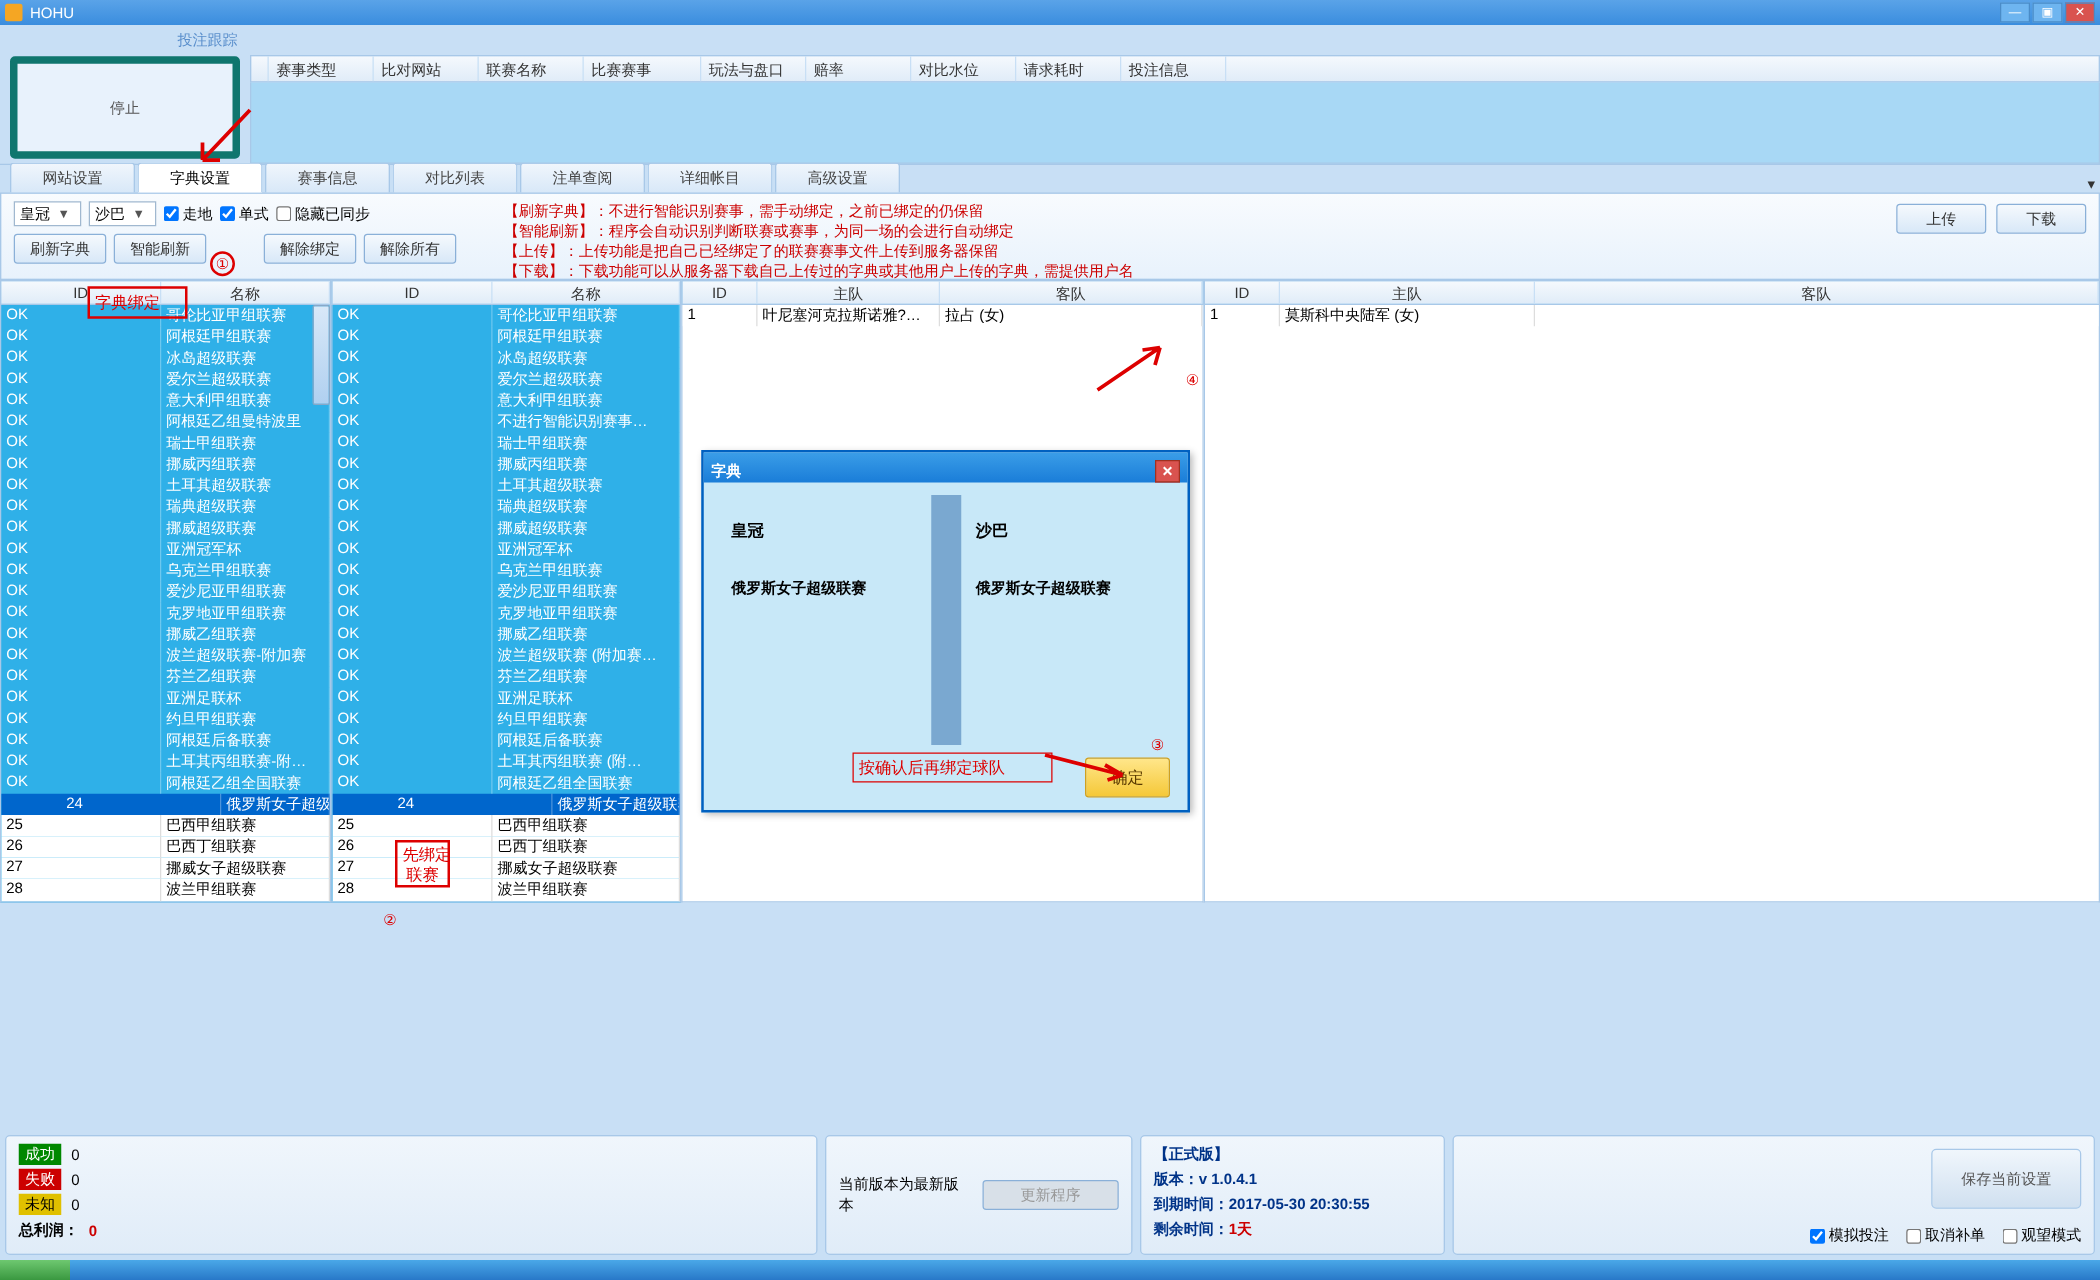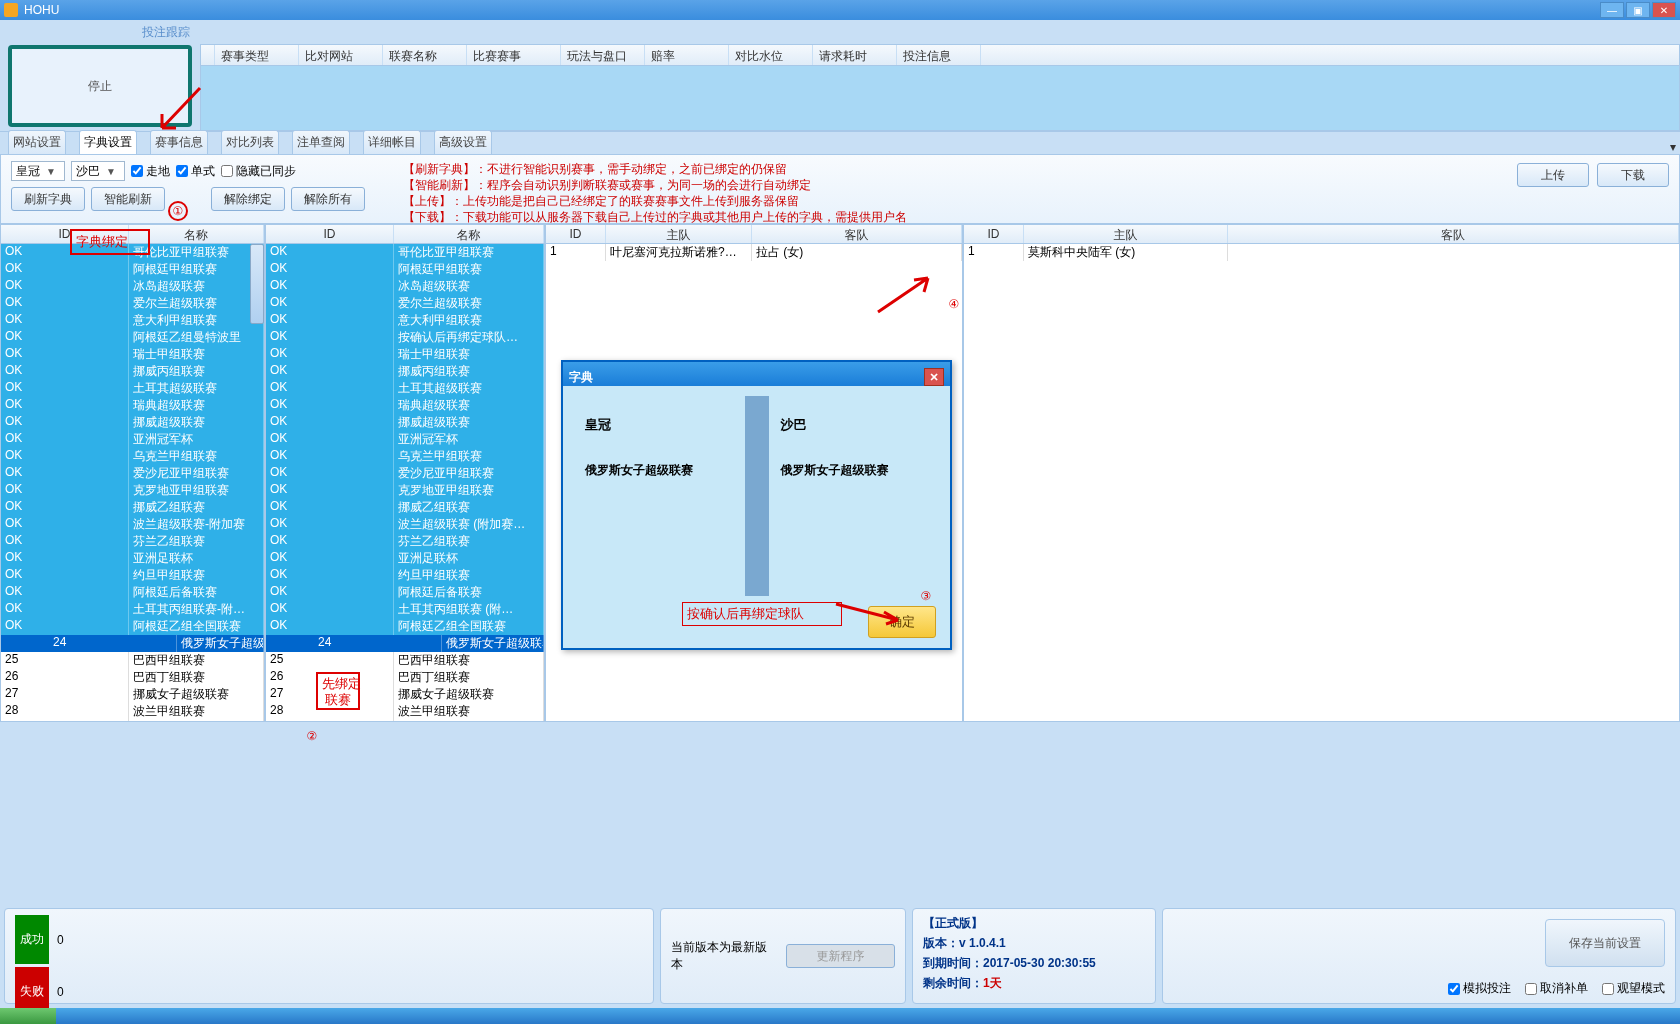--- a/index.html
+++ b/index.html
@@ -9,34 +9,34 @@
 .titlebar { height: 20px; background: linear-gradient(#5aa3e8, #3a8dde); display: flex; align-items: center; padding: 0 4px; color: #fff; }
 .titlebar .icon { width: 14px; height: 14px; background: #f5a623; border-radius: 2px; margin-right: 6px; }
 .titlebar .controls { margin-left: auto; display: flex; gap: 2px; }
 .titlebar .controls div { width: 24px; height: 16px; background: #6eb5f0; border: 1px solid #4a8cc8; display: flex; align-items: center; justify-content: center; color: #fff; font-size: 10px; }
 .titlebar .controls .close { background: #d9534f; }
 
 
 .top-section { height: 112px; background: #c8dff5; display: flex; border-bottom: 1px solid #a8c8e8; }
 .top-left { width: 200px; display: flex; flex-direction: column; }
 .tracking-label { color: #5a8fcc; text-align: right; padding: 4px 10px 2px 0; }
-.stop-box { margin: 2px 8px; height: 82px; background: #e8f2fc; border: 4px solid #0f766e; border-radius: 4px; display: flex; align-items: center; justify-content: center; color: #555; }
+.stop-box { margin: 2px 8px; height: 82px; background: #e8f2fc; border: 6px solid #0f766e; border-radius: 4px; display: flex; align-items: center; justify-content: center; color: #555; }
 .top-right { flex: 1; display: flex; flex-direction: column; margin-top: 24px; }
 .top-grid-header { display: flex; height: 22px; background: linear-gradient(#f5f9fd, #e0ecf8); border: 1px solid #a8c8e8; }
 .top-grid-header > div { border-right: 1px solid #c8dff5; padding: 3px 6px; font-size: 12px; color: #333; }
 .hc1{width:14px}.hc2{width:84px}.hc3{width:84px}.hc4{width:84px}.hc5{width:94px}.hc6{width:84px}
 .hc7{width:84px}.hc8{width:84px}.hc9{width:84px}.hc10{width:84px}
 .top-grid-body { flex: 1; background: #a8d8f5; border: 1px solid #a8c8e8; border-top: none; }
 
 
 .arrow { position: absolute; pointer-events: none; }
 
 
 .tabs { display: flex; height: 22px; align-items: flex-end; padding-left: 8px; background: #c8dff5; }
-.tab { background: linear-gradient(#f0f6fc, #d8e8f8); border: 1px solid #a8c8e8; border-bottom: none; border-radius: 3px 3px 0 0; padding: 3px 4px; margin-right: 13px; color: #444; font-size: 12px; }
+.tab { background: linear-gradient(#f0f6fc, #d8e8f8); border: 1px solid #a8c8e8; border-bottom: none; border-radius: 3px 3px 0 0; padding: 3px 25px; margin-right: 2px; color: #444; font-size: 12px; }
 .tab.active { background: #fff; color: #000; }
 .tabs-drop { margin-left: auto; width: 14px; color: #333; text-align: center; }
 
 
 .toolbar { height: 70px; background: linear-gradient(#f8fbfe, #e8f2fc); border: 1px solid #a8c8e8; display: flex; padding: 6px 10px; gap: 8px; }
 .toolbar-left { display: flex; flex-direction: column; gap: 6px; }
 .row1 { display: flex; align-items: center; gap: 6px; }
 .select { background: #fff; border: 1px solid #a0b8d0; padding: 2px 4px; display: flex; align-items: center; height: 20px; }
 .select .dd { margin-left: 6px; color: #555; font-size: 10px; }
 .checkbox { display: flex; align-items: center; gap: 3px; }
@@ -83,21 +83,21 @@
 .btn-yellow { background: linear-gradient(#ffe68a, #f5c838); border: 1px solid #d0a020; border-radius: 3px; color: #5a3a00; padding: 6px 20px; font-size: 13px; }
 
 
 .bottom { position: absolute; left: 0; bottom: 16px; width: 100%; height: 104px; display: flex; gap: 6px; padding: 4px; }
 .panel { background: linear-gradient(#f0f6fc, #e0ecf8); border: 1px solid #a8c8e8; border-radius: 4px; padding: 6px 10px; }
 .panel.p1 { width: 650px; }
 .panel.p2 { width: 246px; display:flex; align-items:center; justify-content:center; gap:8px; }
 .panel.p3 { width: 244px; }
 .panel.p4 { flex: 1; position: relative; }
 .status-row { display: flex; align-items: center; gap: 8px; margin-bottom: 3px; }
-.badge { color: #fff; padding: 16px 4px; font-size: 12px; display:inline-block; width:34px; text-align:center;}
+.badge { color: #fff; padding: 0 4px; font-size: 12px; display:inline-block; width:34px; text-align:center;}
 .badge.g{background:#008800}.badge.r{background:#cc0000}.badge.y{background:#e0c000;color:#000}
 .panel.p3 .line { color: #003388; margin-bottom: 3px; font-weight: bold; font-size: 12px; }
 .save-btn { position: absolute; right: 10px; top: 10px; width: 120px; height: 48px; background: linear-gradient(#f0f6fc, #d0e0f0); border: 1px solid #a8c8e8; border-radius: 4px; display: flex; align-items: center; justify-content: center; color: #555; }
 .panel.p4 .cbrow { position: absolute; right: 10px; bottom: 6px; display: flex; gap: 14px; }
 
 
 .taskbar { position: absolute; bottom: 0; left: 0; width: 100%; height: 16px; background: linear-gradient(#4aa8e8, #2878c8); display:flex; }
 .taskbar .start { width: 56px; background: linear-gradient(#6ec870, #3a9840); }
 </style>
 </head>
@@ -340,21 +340,21 @@
         <div class="row">
           <div class="cell-id">OK</div>
           <div class="cell-name">爱尔兰超级联赛</div>
         </div>
         <div class="row">
           <div class="cell-id">OK</div>
           <div class="cell-name">意大利甲组联赛</div>
         </div>
         <div class="row">
           <div class="cell-id">OK</div>
-          <div class="cell-name">按确认后再绑定球队…</div>
+          <div class="cell-name">不进行智能识别赛事…</div>
         </div>
         <div class="row">
           <div class="cell-id">OK</div>
           <div class="cell-name">瑞士甲组联赛</div>
         </div>
         <div class="row">
           <div class="cell-id">OK</div>
           <div class="cell-name">挪威丙组联赛</div>
         </div>
         <div class="row">

